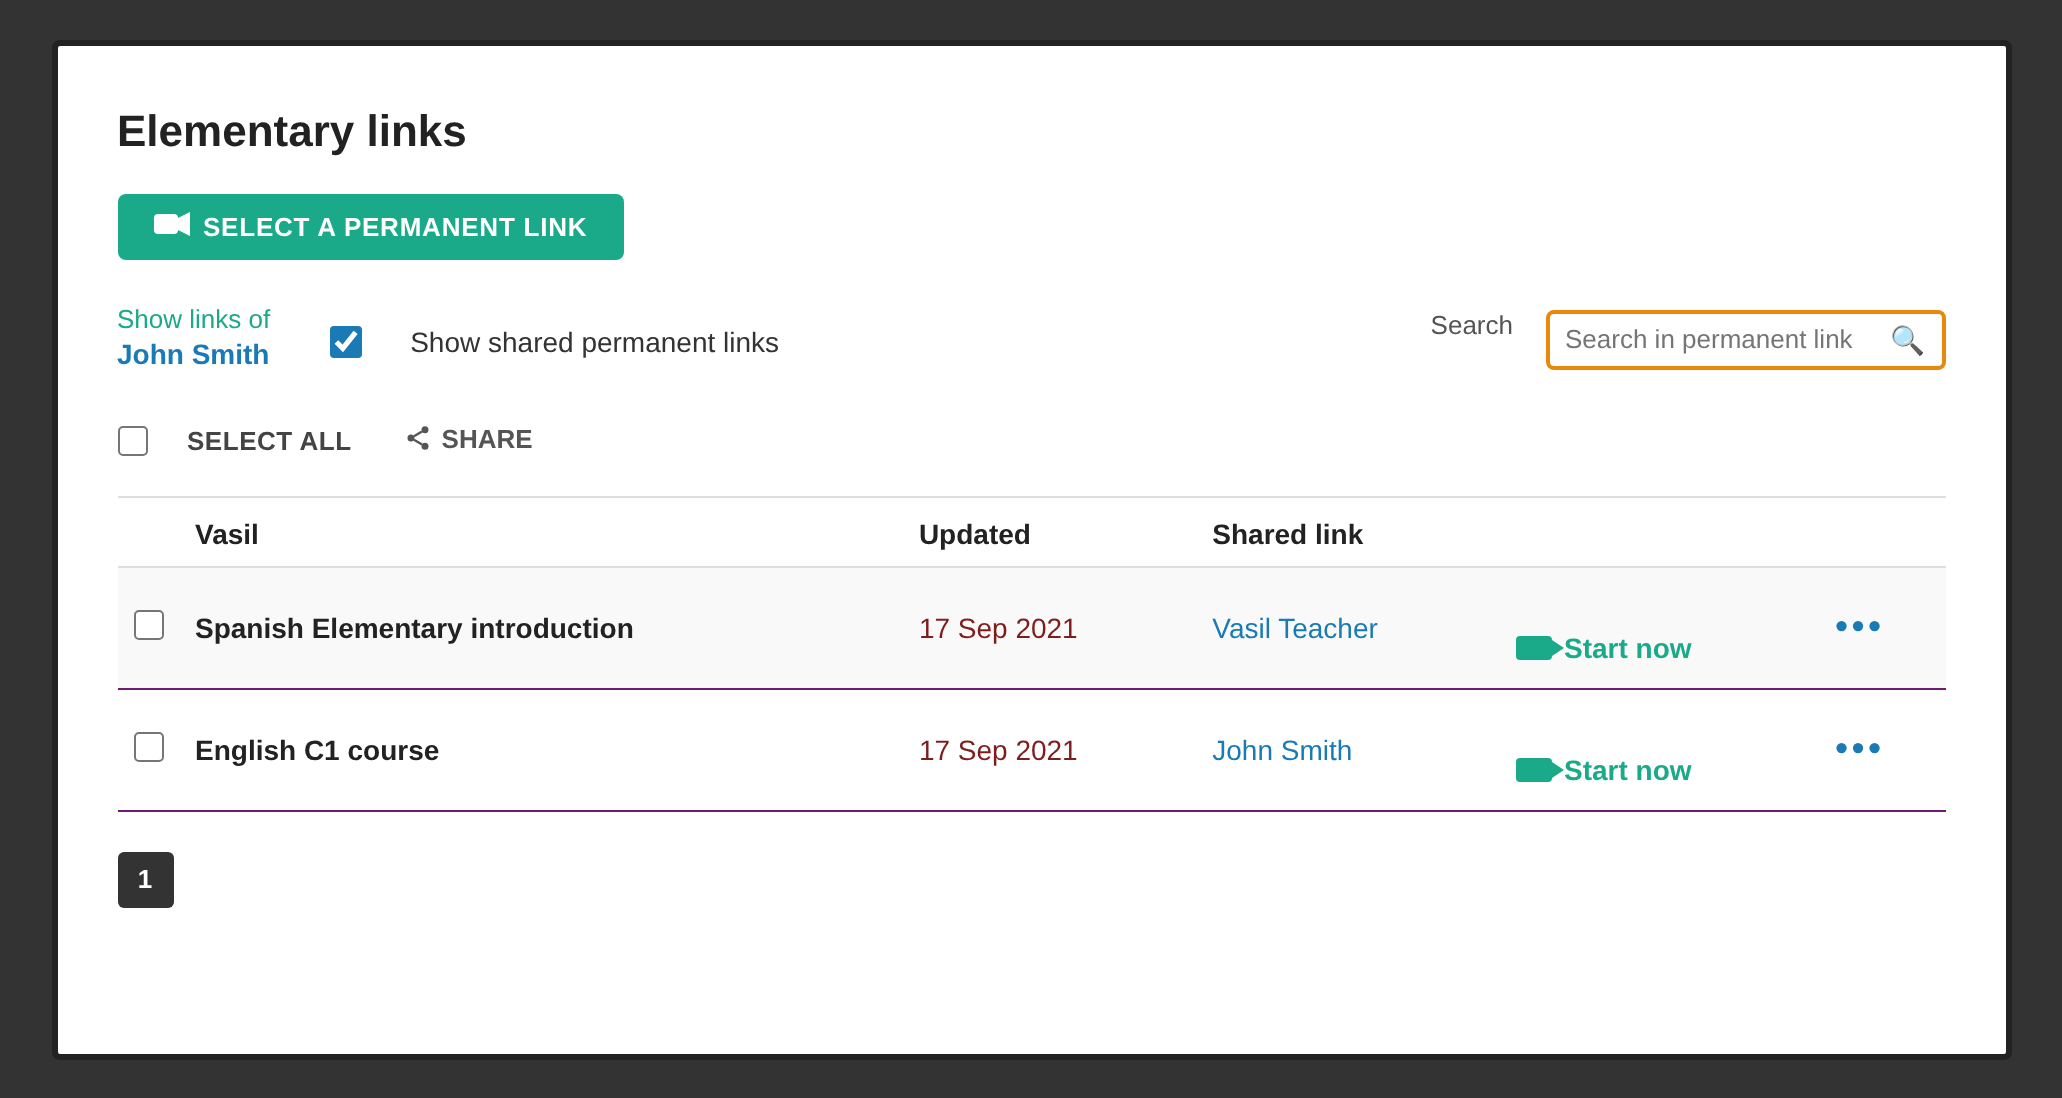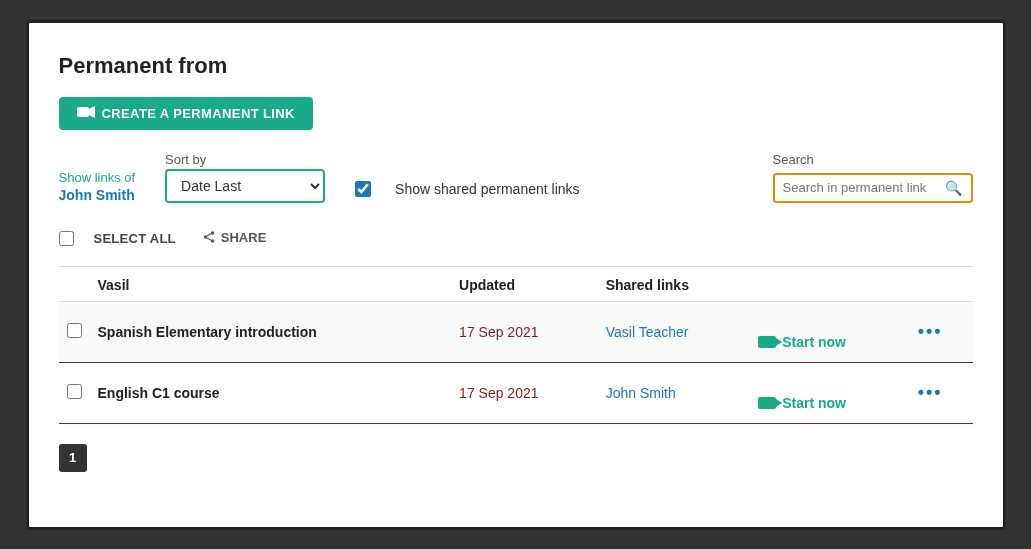--- a/index.html
+++ b/index.html
@@ -92,22 +92,22 @@
       accent-color: #1a7ab5;
       width: 16px;
       height: 16px;
     }
     .shared-check-label {
       font-size: 14px;
       color: #333;
     }
     .search-block {
       display: flex;
-      flex-direction: column;
-      gap: 6px;
+      flex-direction: row;
+      gap: 16px;
       margin-left: auto;
     }
     .search-label {
       font-size: 13px;
       color: #555;
     }
     .search-input-wrap {
       border: 2px solid #e8890a;
       border-radius: 4px;
       display: flex;
@@ -261,47 +261,38 @@
       width: 15px;
       height: 15px;
       cursor: pointer;
     }
   </style>
 </head>
 <body>
 
 <div class="window">
 
-  <h1 class="page-title">Permanent from</h1>
+  <h1 class="page-title">Elementary links</h1>
 
   <button class="create-btn">
     <span>
       <svg width="18" height="12" viewBox="0 0 18 12" fill="white">
         <rect x="0" y="1" width="12" height="10" rx="2" fill="white"></rect>
         <polygon points="12,3 18,0 18,12 12,9" fill="white"></polygon>
       </svg>
     </span>
-    <span>CREATE A PERMANENT LINK</span>
+    <span>SELECT A PERMANENT LINK</span>
   </button>
 
   <div class="controls-row">
     <div class="show-links-block">
       <span class="show-links-label">Show links of</span>
       <span class="show-links-name">John Smith</span>
     </div>
 
-    <div class="sort-block">
-      <span class="sort-label">Sort by</span>
-      <select class="sort-select">
-        <option>Date Last</option>
-        <option>Date First</option>
-        <option>Name A-Z</option>
-        <option>Name Z-A</option>
-      </select>
-    </div>
 
     <div class="shared-check-block">
       <input type="checkbox" checked="" class="checkbox-real" style="">
       <span class="shared-check-label">Show shared permanent links</span>
     </div>
 
     <div class="search-block">
       <span class="search-label">Search</span>
       <div class="search-input-wrap">
         <input type="text" placeholder="Search in permanent link" style="">
@@ -328,21 +319,21 @@
   </div>
 
   <hr class="divider">
 
   <table>
     <thead>
       <tr>
         <th></th>
         <th>Vasil</th>
         <th>Updated</th>
-        <th>Shared links</th>
+        <th>Shared link</th>
         <th></th>
         <th></th>
       </tr>
     </thead>
     <tbody id="table-body">
     <tr>
       <td>
         <input type="checkbox" class="checkbox-real" style="">
       </td>
       <td class="row-name">Spanish Elementary introduction</td>

